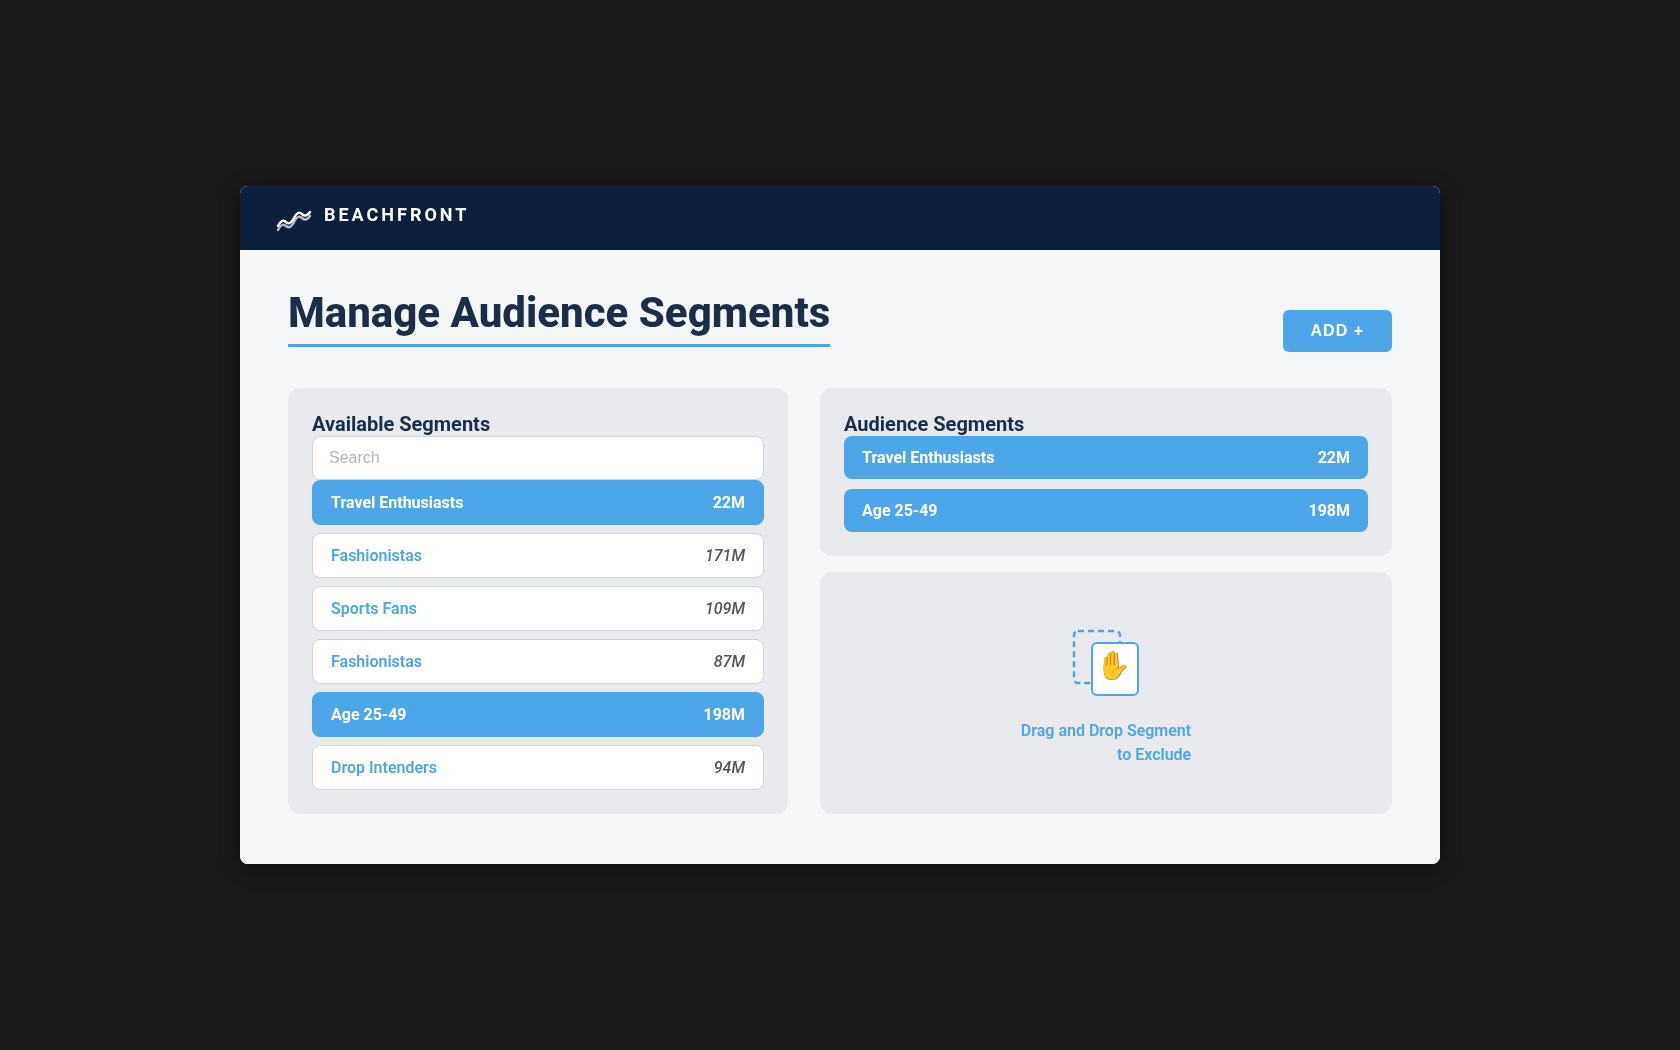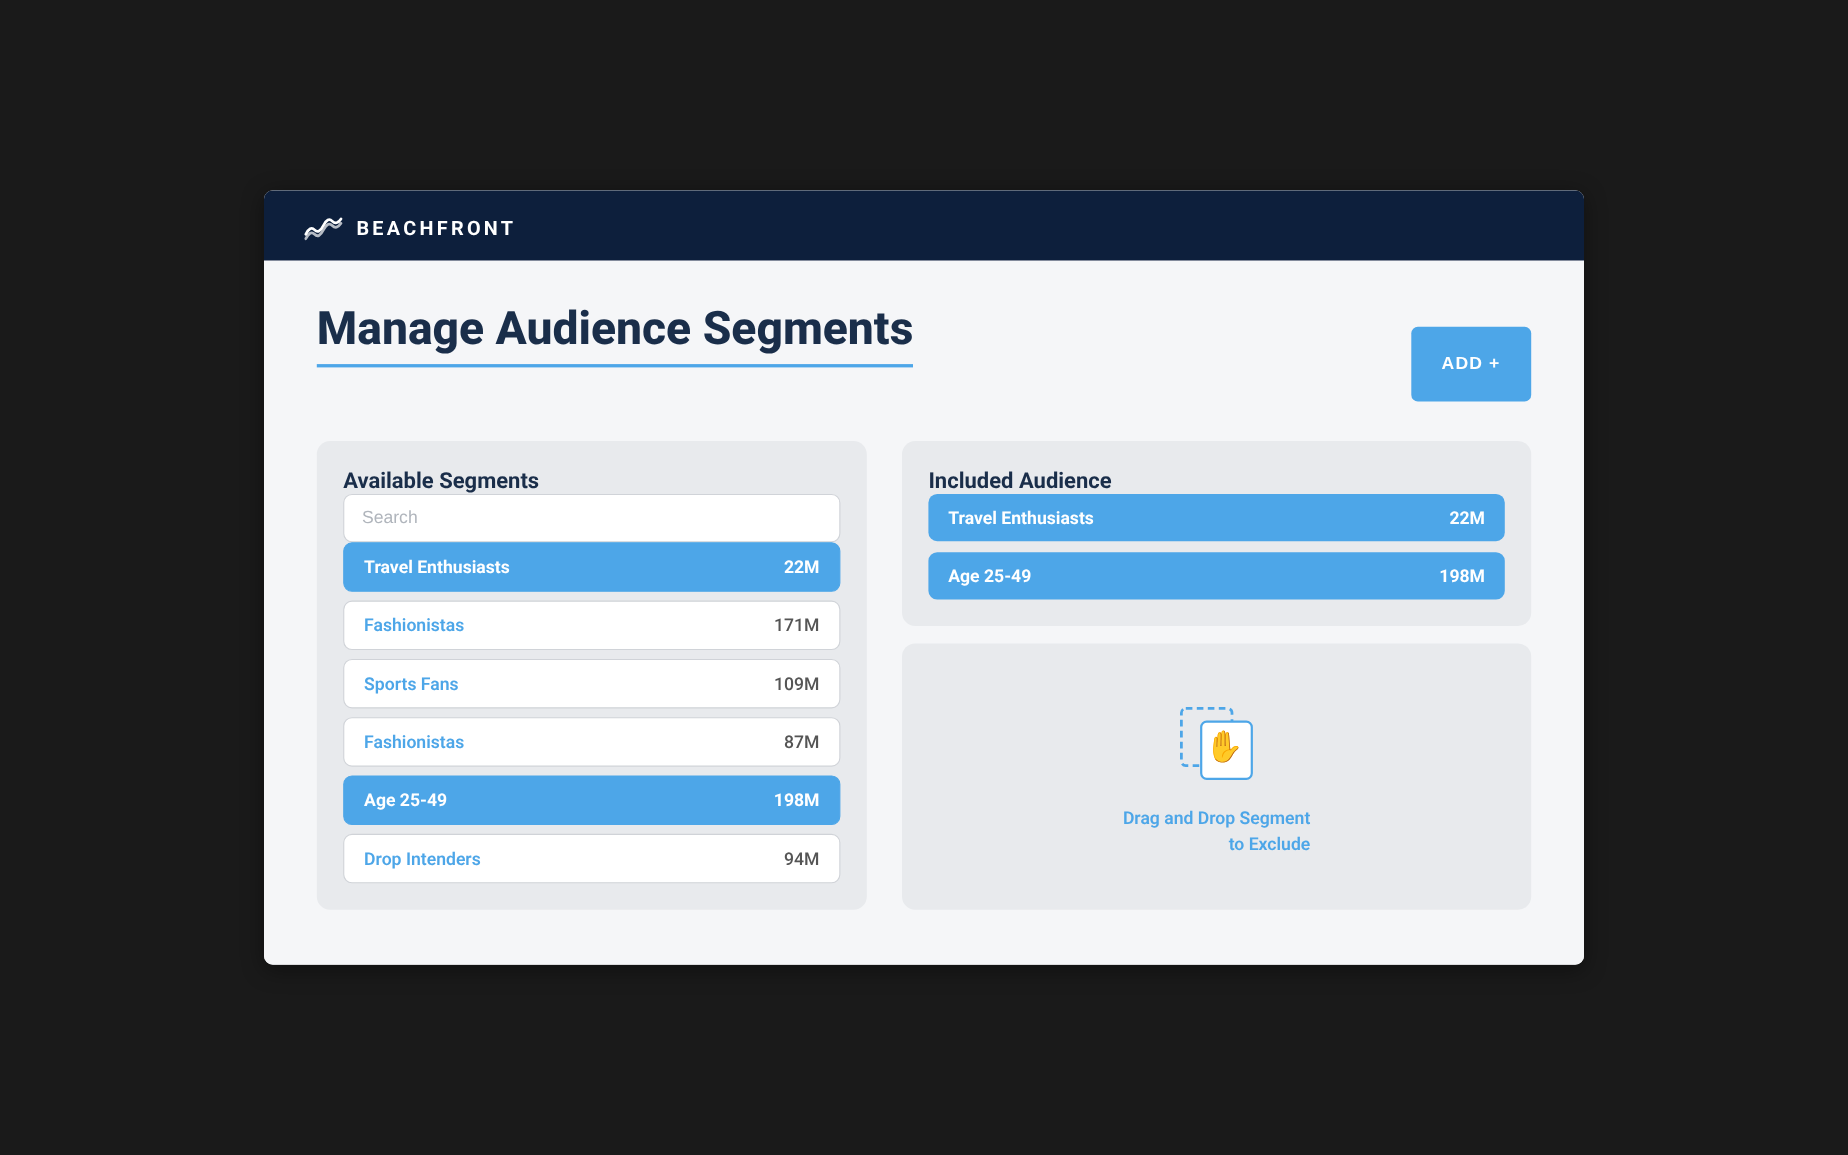--- a/index.html
+++ b/index.html
@@ -19,21 +19,21 @@
       box-shadow: 0 4px 20px rgba(0,0,0,0.4);
     }
     .header {
       background: #0d1f3c;
       padding: 18px 36px;
       display: flex;
       align-items: center;
     }
     .logo-area {
       display: flex;
-      align-items: flex-end;
+      align-items: flex-start;
       gap: 12px;
     }
     .logo-waves {
       display: flex;
       align-items: center;
     }
     .logo-waves svg {
       width: 36px;
       height: 28px;
     }
@@ -65,21 +65,21 @@
       height: 3px;
       background: #4da6e8;
       margin-top: 8px;
       width: 100%;
     }
     .add-button {
       background: #4da6e8;
       color: #ffffff;
       border: none;
       border-radius: 6px;
-      padding: 25px 28px;
+      padding: 12px 28px;
       font-size: 16px;
       font-weight: 700;
       cursor: pointer;
       letter-spacing: 1px;
       white-space: nowrap;
       margin-top: 20px;
     }
     .panels-container {
       display: flex;
       gap: 32px;
@@ -144,20 +144,21 @@
       color: #4da6e8;
       font-weight: 600;
     }
     .segment-item.active .seg-count {
       color: #ffffff;
       font-weight: 700;
     }
     .segment-item.inactive .seg-count {
       color: #555;
       font-weight: 500;
+      font-style: italic;
     }
     .seg-name { font-size: 16px; }
     .seg-count { font-size: 16px; }
     .included-panel {
       background: #e8eaed;
       border-radius: 12px;
       padding: 24px;
       flex: 0 0 auto;
     }
     .included-segment-list {
@@ -269,21 +270,21 @@
             <span class="seg-name">Drop Intenders</span>
             <span class="seg-count">94M</span>
           </div>
 
         </div>
       </div>
 
       <div class="panel-right">
 
         <div class="included-panel">
-          <div class="panel-title">Included Audience</div>
+          <div class="panel-title">Audience Segments</div>
           <div class="included-segment-list">
             <div class="included-item">
               <span class="seg-name">Travel Enthusiasts</span>
               <span class="seg-count">22M</span>
             </div>
             <div class="included-item">
               <span class="seg-name">Age 25-49</span>
               <span class="seg-count">198M</span>
             </div>
           </div>

